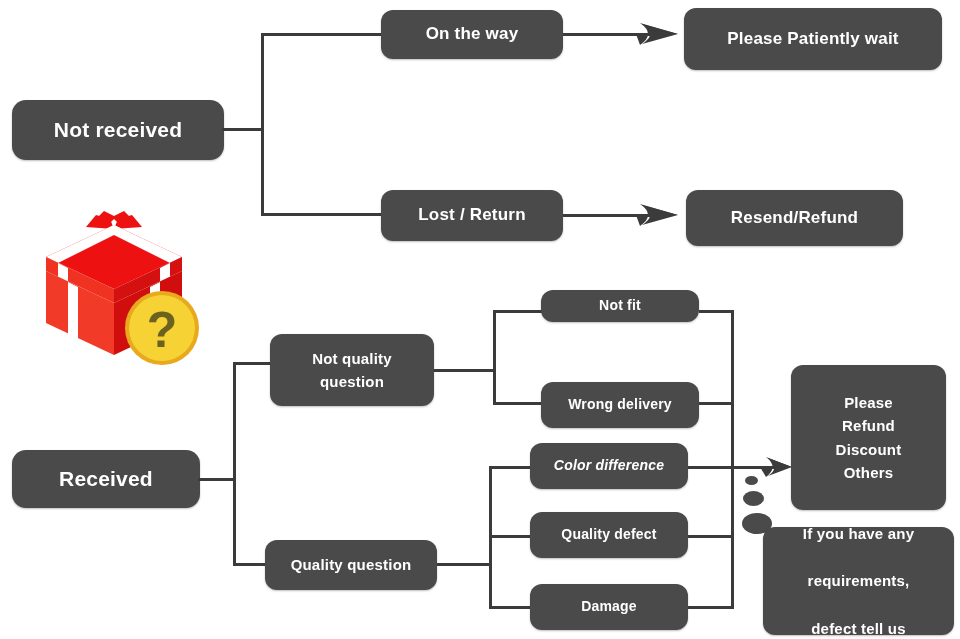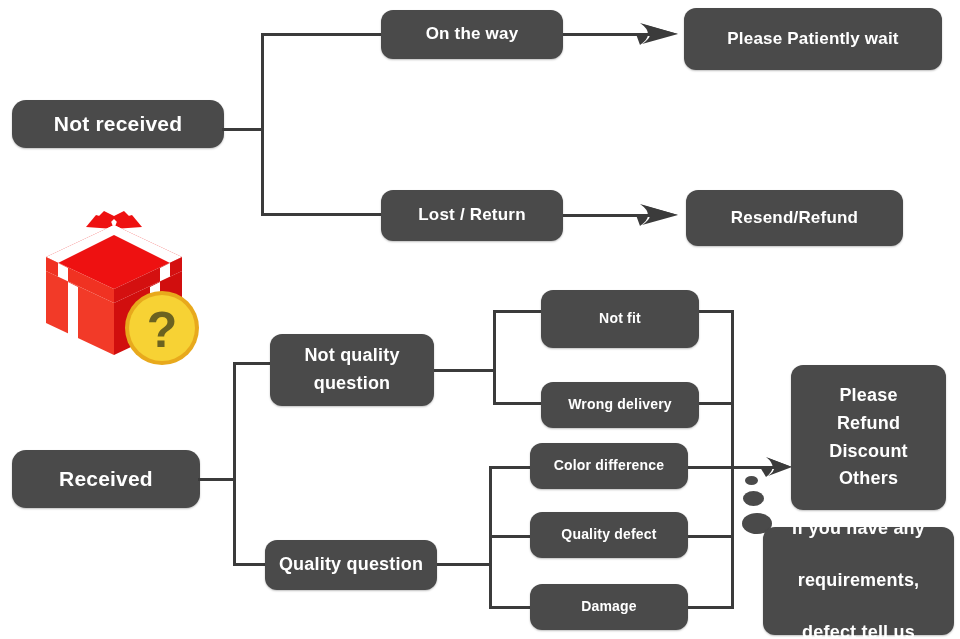--- a/index.html
+++ b/index.html
@@ -38,21 +38,21 @@
     flex-direction: column;
     justify-content: center;
   }
   .node .ln {
     display: block;
     width: 100%;
   }
   
   .sz-root   { font-size: 21px; border-radius: 14px; }
   .sz-big    { font-size: 17px; }
-  .sz-med    { font-size: 18px; }
+  .sz-med    { font-size: 15px; }
   .sz-sm     { font-size: 14px; }
 
   
   .ln-h, .ln-v {
     position: absolute;
     background: #3b3b3b;
   }
   .ln-h { height: 3px; }
   .ln-v { width: 3px; }
 
@@ -70,21 +70,21 @@
   .gift {
     position: absolute;
   }
   .gift svg { display:block; }
 </style>
 </head>
 <body>
 
 <div id="canvas">
 
-  <div class="node sz-root" style="left:12px; top:100px; width:212px; height:48px;">
+  <div class="node sz-root" style="left:12px; top:100px; width:212px; height:60px;">
     <span class="ln">Not received</span>
   </div>
 
   <div class="ln-h" style="left:222px; top:128px; width:42px;"></div>
   <div class="ln-v" style="left:261px; top:33px; width:3px; height:183px;"></div>
   <div class="ln-h" style="left:261px; top:33px; width:122px;"></div>
   <div class="ln-h" style="left:261px; top:213px; width:122px;"></div>
 
   <div class="node sz-big" style="left:381px; top:10px; width:182px; height:49px;">
     <span class="ln">On the way</span>
@@ -176,29 +176,29 @@
   <div class="ln-v" style="left:493px; top:310px; width:3px; height:95px;"></div>
   <div class="ln-h" style="left:493px; top:310px; width:50px;"></div>
   <div class="ln-h" style="left:493px; top:402px; width:50px;"></div>
 
   <div class="ln-h" style="left:437px; top:563px; width:55px;"></div>
   <div class="ln-v" style="left:489px; top:466px; width:3px; height:142px;"></div>
   <div class="ln-h" style="left:489px; top:466px; width:44px;"></div>
   <div class="ln-h" style="left:489px; top:535px; width:44px;"></div>
   <div class="ln-h" style="left:489px; top:606px; width:44px;"></div>
 
-  <div class="node sz-sm" style="left:541px; top:290px; width:158px; height:58px;">
+  <div class="node sz-sm" style="left:541px; top:290px; width:158px; height:32px;">
     <span class="ln">Not fit</span>
   </div>
 
   <div class="node sz-sm" style="left:541px; top:382px; width:158px; height:46px;">
     <span class="ln">Wrong delivery</span>
   </div>
 
-  <div class="node sz-sm" style="left:530px; top:443px; width:158px; height:46px;">
+  <div class="node sz-sm" style="left:530px; top:443px; width:158px; height:46px;font-style:italic;">
     <span class="ln">Color difference</span>
   </div>
 
   <div class="node sz-sm" style="left:530px; top:512px; width:158px; height:46px;">
     <span class="ln">Quality defect</span>
   </div>
 
   <div class="node sz-sm" style="left:530px; top:584px; width:158px; height:46px;">
     <span class="ln">Damage</span>
   </div>

